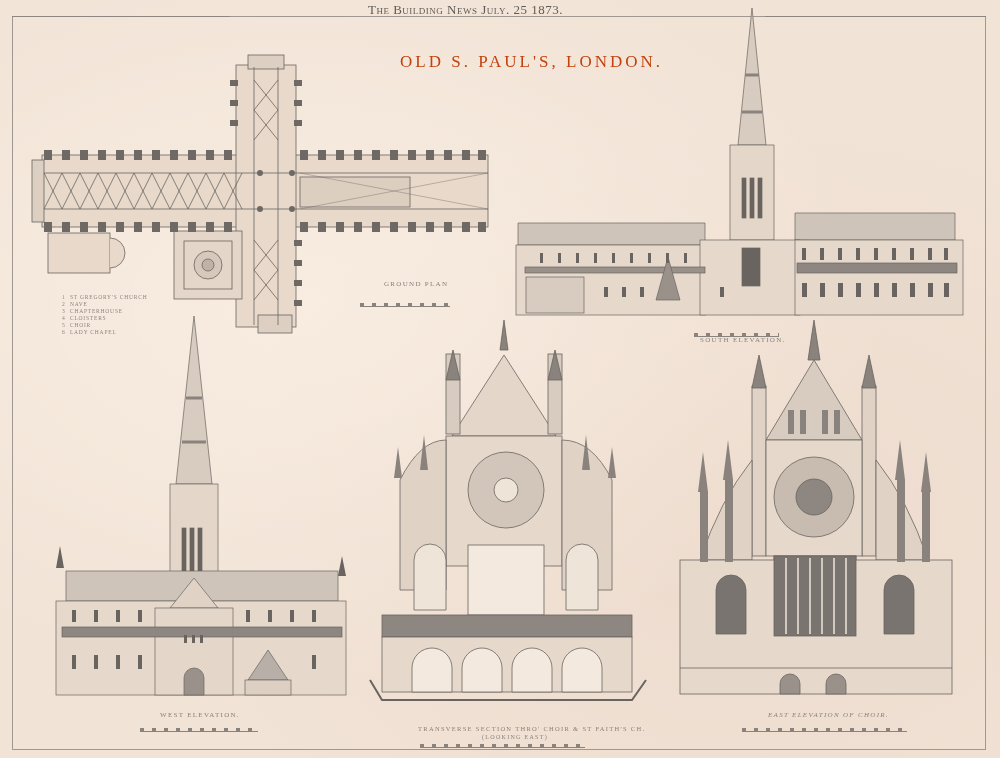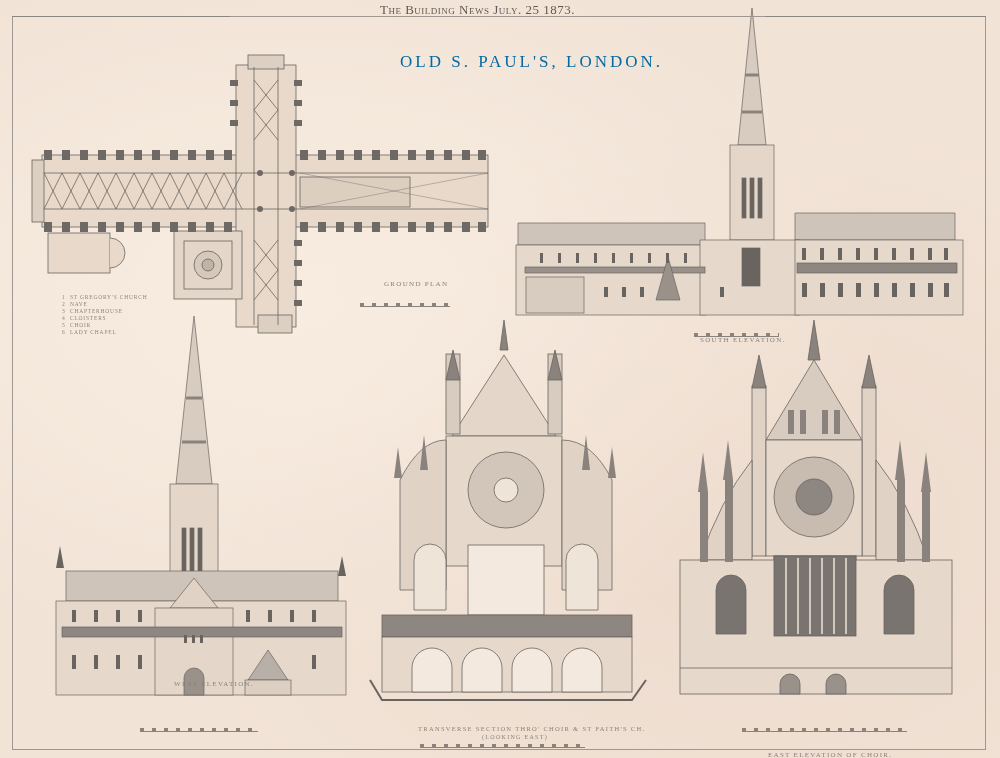--- a/index.html
+++ b/index.html
@@ -14,25 +14,25 @@
   }
   .abs { position:absolute; }
   .frame {
     left:12px; top:16px; width:974px; height:734px;
     border:1px solid #a09890; box-sizing:border-box;
   }
   .header-line {
     top:16px; height:0; border-top:1px solid #8c8680;
   }
   .header {
-    top:2px; left:380px; width:300px; font-size:13px; letter-spacing:0.5px;
+    top:2px; left:368px; width:300px; font-size:13px; letter-spacing:0.5px;
     color:#605a56; font-variant: small-caps;
   }
   .plate-title {
-    top:52px; left:400px; font-size:17px; letter-spacing:3px; color:#0369a1;
+    top:52px; left:400px; font-size:17px; letter-spacing:3px; color:#c2410c;
   }
   .caption {
     font-family:"Liberation Serif", serif; font-size:7px; letter-spacing:1.3px;
     color:#8a827c; text-transform:uppercase; white-space:nowrap;
   }
   .scale { height:3px; border-bottom:1px solid #8a827c;
     background:repeating-linear-gradient(90deg,#8a827c 0 4px, transparent 4px 12px); }
   .legend { font-size:5.5px; letter-spacing:0.8px; line-height:7px; color:#8e8680; text-transform:uppercase; }
   .legend div { white-space:nowrap; }
   svg { position:absolute; overflow:visible; }
@@ -248,21 +248,21 @@
     <rect x="72" y="655" width="4" height="14"></rect>
       <rect x="94" y="655" width="4" height="14"></rect>
       <rect x="116" y="655" width="4" height="14"></rect>
       <rect x="138" y="655" width="4" height="14"></rect>
     <rect x="312" y="655" width="4" height="14"></rect>
     <rect x="184" y="635" width="3" height="8"></rect>
       <rect x="192" y="635" width="3" height="8"></rect>
       <rect x="200" y="635" width="3" height="8"></rect>
   </g>
 </svg>
-<div class="abs caption" style="left:160px;top:680px;margin-left:14px;">West Elevation.</div>
+<div class="abs caption" style="left:160px;top:711px;">West Elevation.</div>
 <div class="abs scale" style="left:140px;top:728px;width:118px;"></div>
 
 <svg style="left:0;top:0" width="1000" height="758">
   <g stroke="#6a6460" stroke-width="0.8">
     <polygon points="504,320 500,350 508,350" fill="#8a827c"></polygon>
     <polygon points="504,355 452,436 556,436" fill="#e4d7ca"></polygon>
     <rect x="446" y="354" width="14" height="80" fill="#d8cbbf"></rect>
     <rect x="548" y="354" width="14" height="80" fill="#d8cbbf"></rect>
     <polygon points="453,350 446,380 460,380" fill="#8a827c"></polygon>
     <polygon points="555,350 548,380 562,380" fill="#8a827c"></polygon>
@@ -331,14 +331,14 @@
   </g>
   <g stroke="#efe4d8" stroke-width="1.5">
     <line x1="786" y1="558" x2="786" y2="634"></line>
       <line x1="798" y1="558" x2="798" y2="634"></line>
     <line x1="810" y1="558" x2="810" y2="634"></line>
       <line x1="822" y1="558" x2="822" y2="634"></line>
     <line x1="834" y1="558" x2="834" y2="634"></line>
       <line x1="846" y1="558" x2="846" y2="634"></line>
   </g>
 </svg>
-<div class="abs caption" style="left:768px;top:751px;">East Elevation of Choir.</div>
+<div class="abs caption" style="left:768px;top:711px;font-style:italic;">East Elevation of Choir.</div>
 <div class="abs scale" style="left:742px;top:728px;width:165px;"></div>
 
 </body></html>

